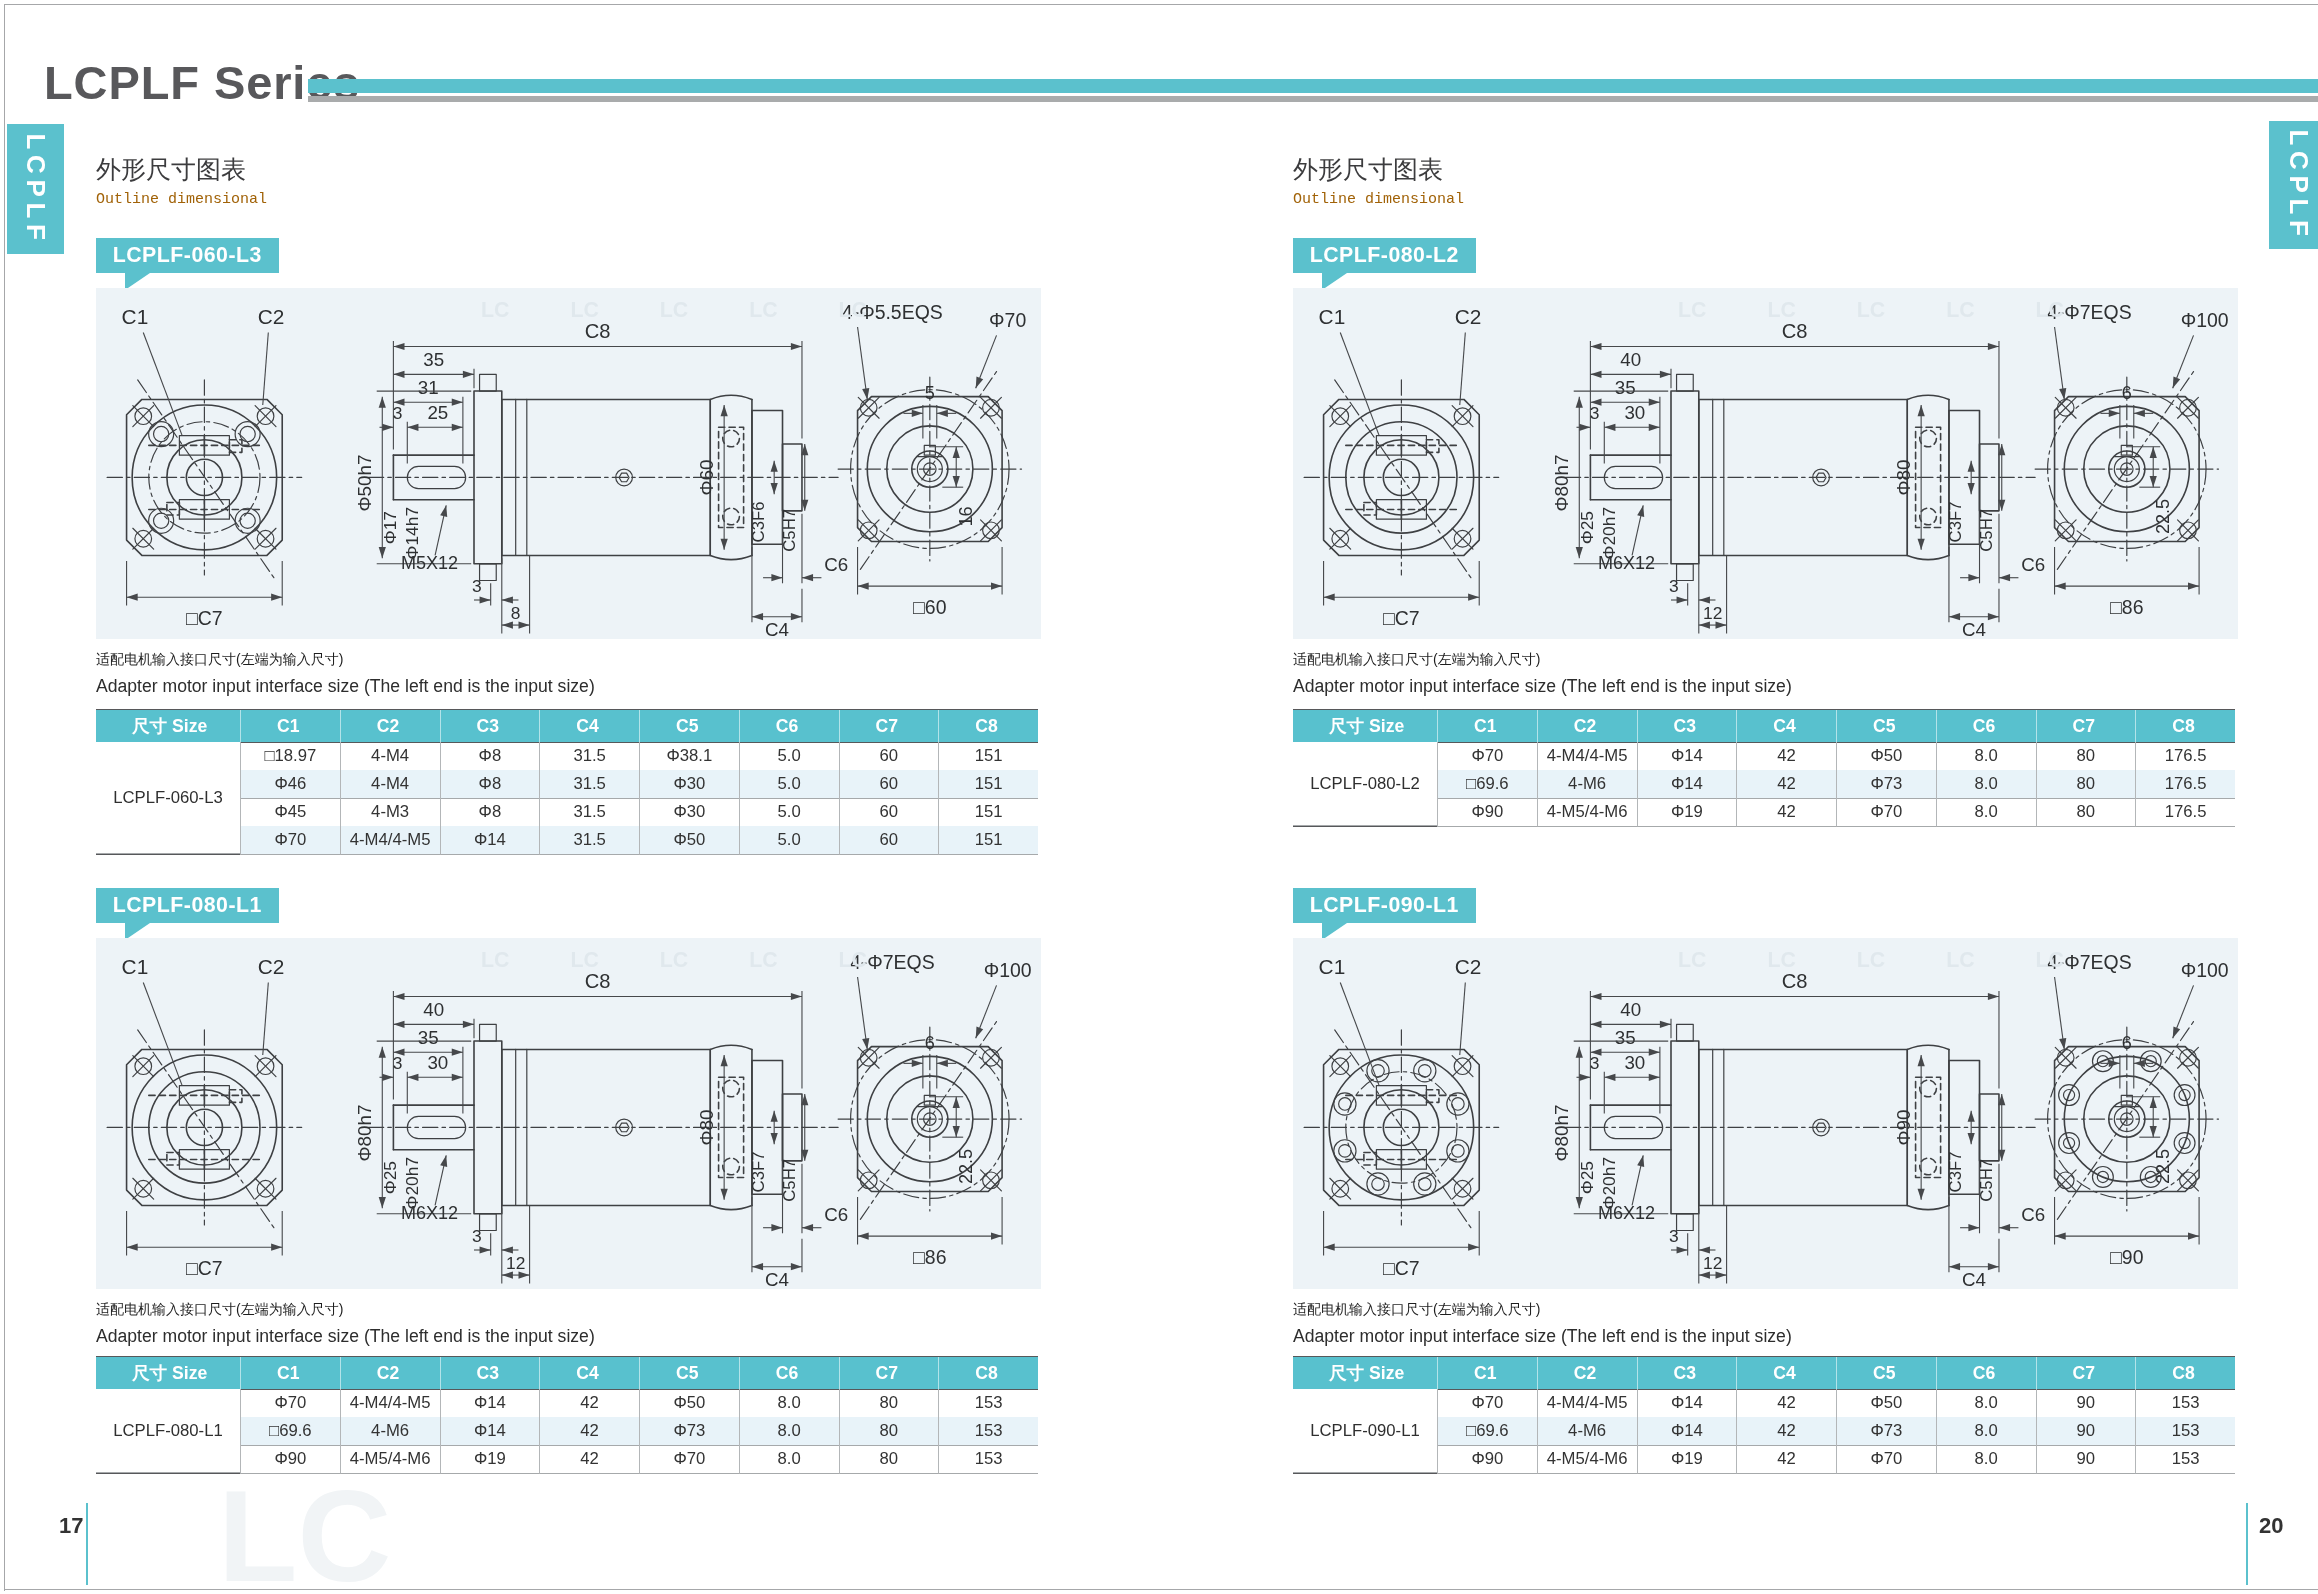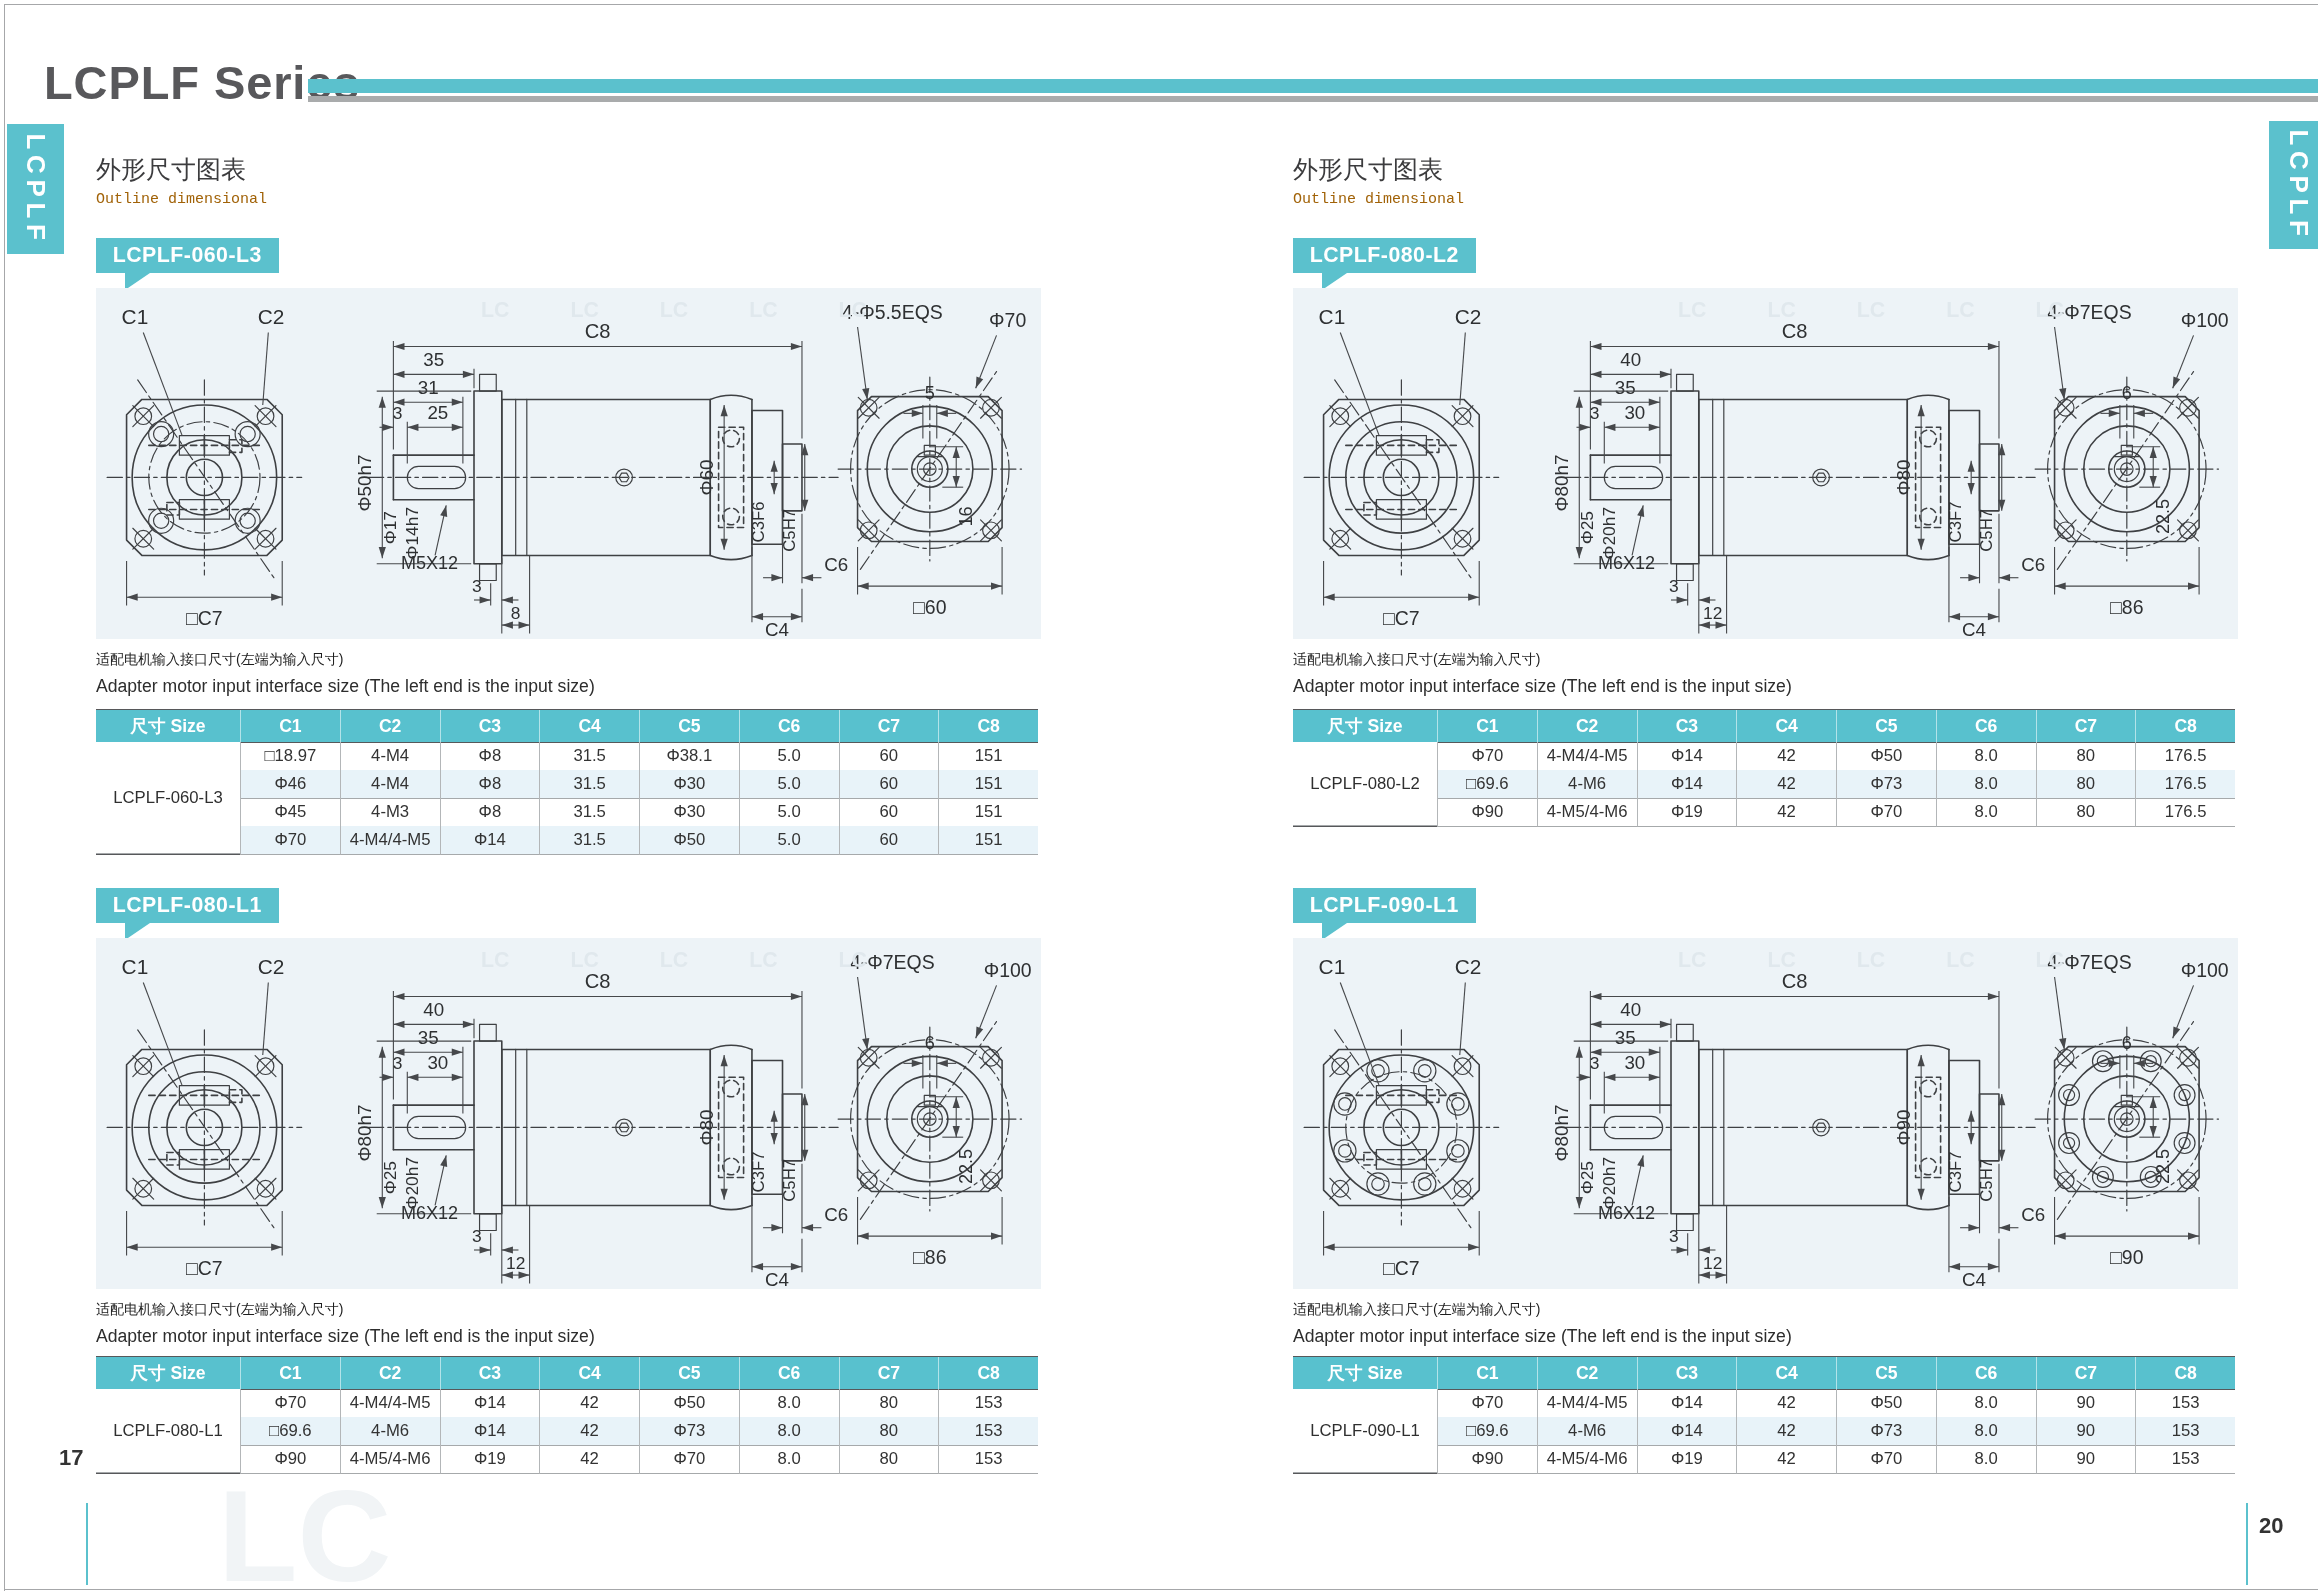--- a/index.html
+++ b/index.html
@@ -28,21 +28,21 @@
   .badge{position:absolute;height:35px;line-height:35px;padding:0 16.7px;background:var(--teal);color:#fff;font-weight:bold;font-size:21.3px;letter-spacing:0.5px;}
   .badge::after{content:"";position:absolute;left:29px;top:100%;width:0;height:0;border-top:17.6px solid var(--teal);border-right:25px solid transparent;}
   .panel{position:absolute;width:945px;height:351px;background:var(--panel);}
   .panel svg{position:absolute;left:0;top:0;width:100%;height:100%;}
   .wmrow{position:absolute;left:385px;top:10.2px;display:flex;gap:61px;font-size:21.3px;font-weight:bold;color:#e0e8ed;}
   .wm-big{position:absolute;left:218px;top:1461px;font-size:130px;font-weight:800;color:#f1f4f6;}
   .notezh{position:absolute;font-size:14px;color:#1e1e1e;}
   .noteen{position:absolute;font-size:17.6px;color:#2d2d2d;}
 
   .dtable{position:absolute;width:942px;display:grid;grid-template-columns:144px repeat(8,1fr);border-top:1.4px solid var(--dark);border-bottom:1.9px solid var(--dark);}
-  .th{height:32px;line-height:32px;background:#58c1ce;color:#fff;font-weight:bold;font-size:17.6px;text-align:center;border-bottom:1.4px solid var(--dark);border-left:0.5px solid rgba(255,255,255,.55);}
+  .th{height:32px;line-height:32px;background:#58c1ce;color:#fff;font-weight:bold;font-size:17.6px;border-bottom:1.4px solid var(--dark);border-left:0.5px solid rgba(255,255,255,.55);padding-left:36px;}
   .th:first-child{border-left:none;}
   .td{height:28px;line-height:28px;font-size:16.7px;color:#333;text-align:center;border-left:0.5px solid #b3b6b8;border-bottom:0.5px solid #a6a9ab;}
   .td.alt{background:var(--rowalt);}
   .td:nth-last-child(-n+0){border-bottom:none;}
   .model{display:flex;align-items:center;justify-content:center;font-size:16.7px;color:#2f2f2f;background:#fff;border-bottom:0.5px solid #a6a9ab;}
 
   .pgnum{position:absolute;font-size:22px;font-weight:bold;color:#333;}
   .vline{position:absolute;width:1.9px;height:82px;background:var(--teal);}
 
   
@@ -1049,18 +1049,18 @@
       <div class="td">4-M5/4-M6</div>
       <div class="td">Φ19</div>
       <div class="td">42</div>
       <div class="td">Φ70</div>
       <div class="td">8.0</div>
       <div class="td">90</div>
       <div class="td">153</div>
     </div>
 
   <div class="wm-big">LC</div>
-  <div class="pgnum" style="left:59px;top:1445px">17</div>
+  <div class="pgnum" style="left:59px;top:1513px">17</div>
   <div class="vline" style="left:86px;top:1503px"></div>
   <div class="pgnum" style="left:2259px;top:1513px">20</div>
   <div class="vline" style="left:2246px;top:1503px"></div>
 </div>
 
 
 </body></html>

